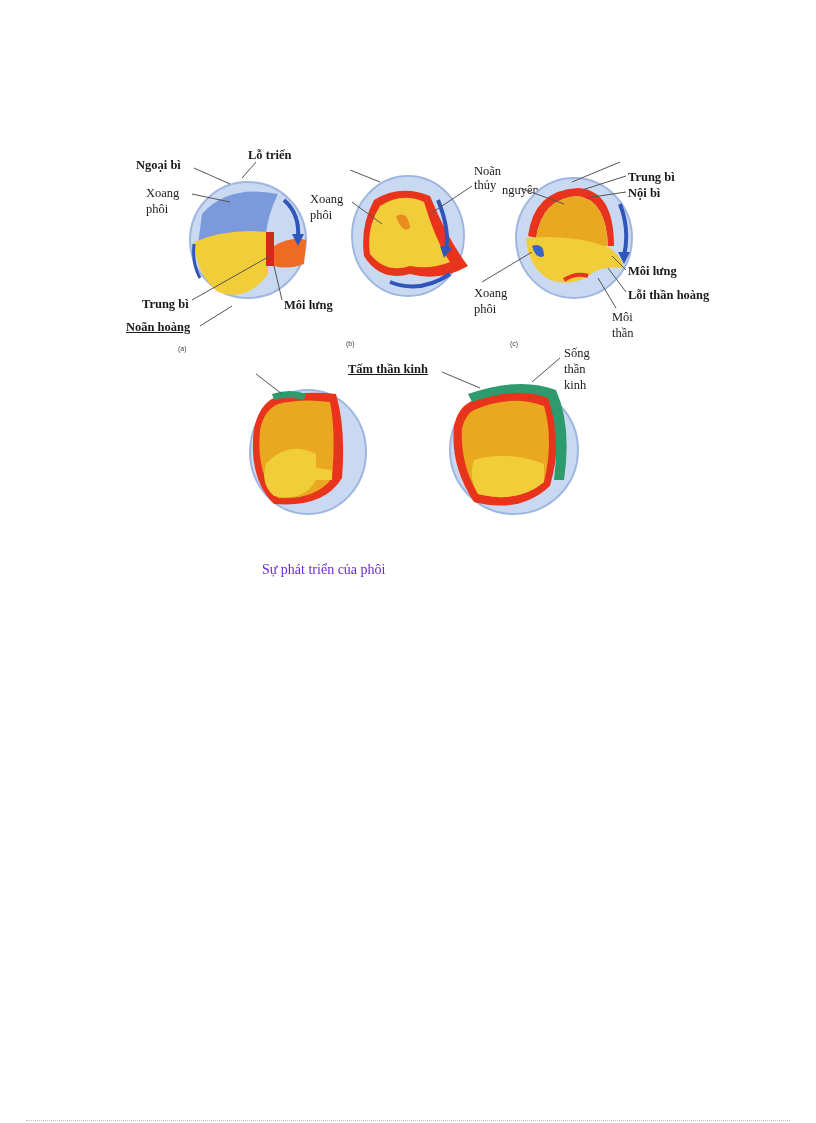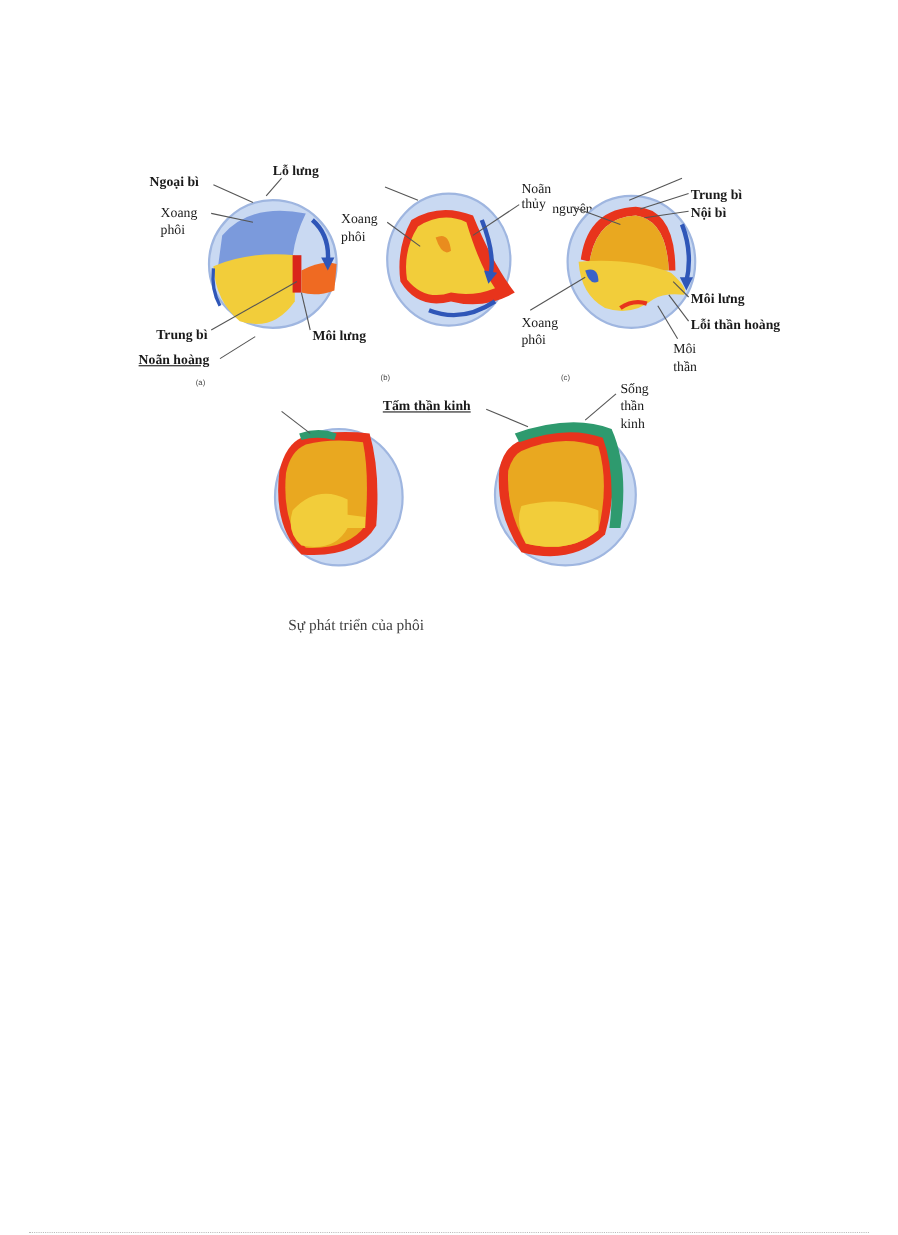--- a/index.html
+++ b/index.html
@@ -1,41 +1,41 @@
 <!DOCTYPE html>
 <html><head>
 <meta charset="utf-8">
 <style>
   html, body { margin: 0; padding: 0; background: #ffffff; }
   body { width: 816px; height: 1123px; position: relative; overflow: hidden; font-family: "Liberation Serif", serif; color: #111; }
   .figure { position: absolute; left: 120px; top: 140px; width: 640px; height: 400px; }
   .lbl { position: absolute; font-size: 12.5px; line-height: 14px; white-space: nowrap; color: #1a1a1a; }
   .lbl.b { font-weight: bold; }
   .sub { position: absolute; font-family: "Liberation Sans", sans-serif; font-size: 7px; color: #444; }
-  .caption { position: absolute; left: 262px; top: 562px; font-size: 14px; color: #404040; }
+  .caption { position: absolute; left: 262px; top: 562px; font-size: 14px; color: #6d28d9; }
   .footer-dots { position: absolute; left: 26px; top: 1120px; width: 764px; height: 1px; border-top: 1px dotted #bbb; }
   svg { position: absolute; overflow: visible; }
 </style>
 </head>
 <body>
 
 <div class="figure">
 
   <svg style="left:68px;top:34px;" width="120" height="130" viewBox="0 0 120 130">
     <circle cx="60" cy="66" r="58" fill="#c9d9f2" stroke="#9fb6e0" stroke-width="2"></circle>
     <path d="M14,40 Q40,10 90,20 Q80,40 78,60 L10,70 Z" fill="#6d8ed8" opacity="0.85"></path>
     <path d="M6,68 Q40,54 80,58 L80,100 Q60,128 30,118 Q8,100 6,68 Z" fill="#f2cd3a"></path>
     <rect x="78" y="58" width="8" height="34" fill="#d9261a"></rect>
     <path d="M86,72 Q104,62 118,66 L116,90 Q100,96 86,92 Z" fill="#ef6a22"></path>
     <path d="M96,26 Q112,40 110,64" stroke="#2f56b8" stroke-width="4" fill="none"></path>
     <polygon points="104,60 116,60 110,72" fill="#2f56b8"></polygon>
     <path d="M6,70 Q4,90 12,104" stroke="#2f56b8" stroke-width="3" fill="none"></path>
   </svg>
   <div class="lbl b" style="left:16px;top:18px;">Ngoại bì</div>
-  <div class="lbl b" style="left:128px;top:8px;">Lỗ lưng</div>
+  <div class="lbl b" style="left:128px;top:8px;">Lỗ triển</div>
   <div class="lbl" style="left:26px;top:46px;">Xoang</div>
   <div class="lbl" style="left:26px;top:62px;">phôi</div>
   <div class="lbl b" style="left:22px;top:157px;">Trung bì</div>
   <div class="lbl b" style="left:164px;top:158px;">Môi lưng</div>
   <div class="lbl b" style="left:6px;top:180px;text-decoration:underline;">Noãn hoàng</div>
   <div class="sub" style="left:58px;top:205px;">(a)</div>
 
   <svg style="left:230px;top:30px;" width="120" height="130" viewBox="0 0 120 130">
     <ellipse cx="58" cy="66" rx="56" ry="60" fill="#c9d9f2" stroke="#9fb6e0" stroke-width="2"></ellipse>
     <path d="M24,30 Q50,14 80,26 Q98,70 118,96 Q90,112 60,104 Q30,112 14,86 Q10,56 24,30 Z" fill="#e8341c"></path>

